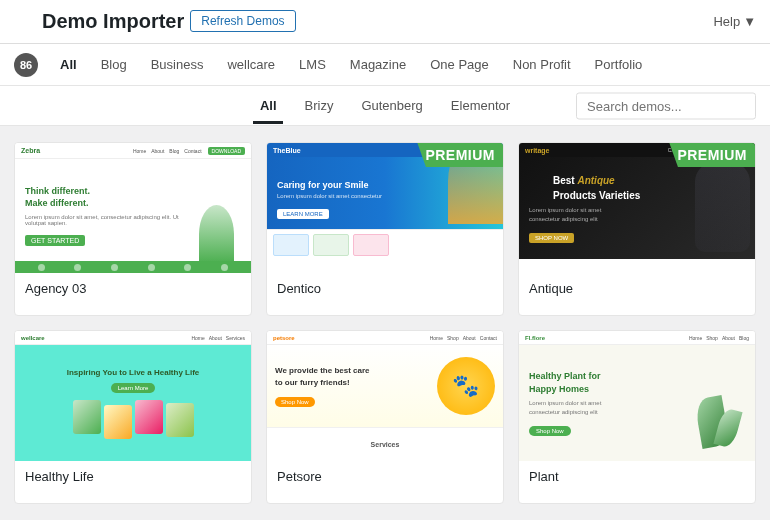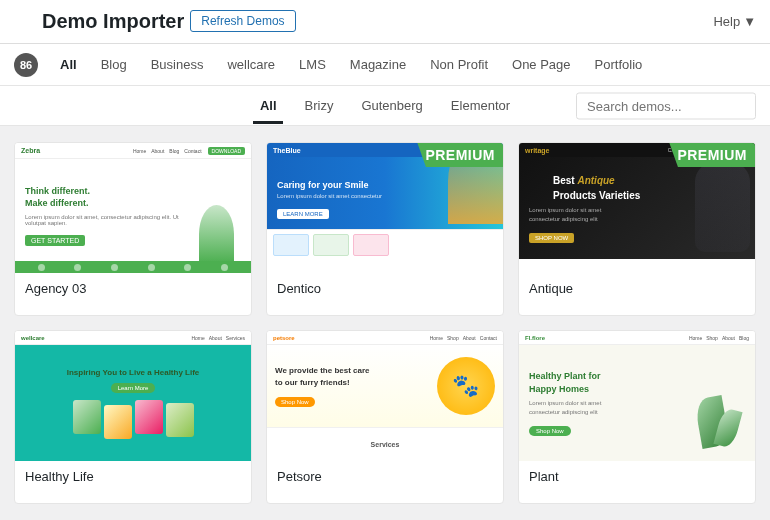--- a/index.html
+++ b/index.html
@@ -195,22 +195,22 @@
 
 <div class="filter-bar">
   <div class="count-badge">86</div>
   <div class="filter-tabs">
     <button class="filter-tab active">All</button>
     <button class="filter-tab">Blog</button>
     <button class="filter-tab">Business</button>
     <button class="filter-tab">wellcare</button>
     <button class="filter-tab">LMS</button>
     <button class="filter-tab">Magazine</button>
+    <button class="filter-tab">One Page</button>
     <button class="filter-tab">Non Profit</button>
-    <button class="filter-tab">One Page</button>
     <button class="filter-tab">Portfolio</button>
   </div>
 </div>
 
 <div class="sub-filter-bar">
   <div class="sub-filter-tabs">
     <button class="sub-filter-tab active">All</button>
     <button class="sub-filter-tab">Brizy</button>
     <button class="sub-filter-tab">Gutenberg</button>
     <button class="sub-filter-tab">Elementor</button>
@@ -318,21 +318,21 @@
     <div class="demo-card-img">
 
       <div style="background:#fff; height:14px; display:flex; align-items:center; padding:0 6px; gap:5px; border-bottom:1px solid #eee;">
         <span style="font-size:6px; color:#2e7d32; font-weight:700;">wellcare</span>
         <div style="flex:1; display:flex; gap:4px; justify-content:flex-end;">
           <span style="font-size:5px; color:#555;">Home</span>
           <span style="font-size:5px; color:#555;">About</span>
           <span style="font-size:5px; color:#555;">Services</span>
         </div>
       </div>
-      <div style="background:#14b8a6; height:116px; display:flex; flex-direction:column; align-items:center; justify-content:center; padding:8px;">
+      <div style="background:#5eead4; height:116px; display:flex; flex-direction:column; align-items:center; justify-content:center; padding:8px;">
         <div style="font-size:8px; font-weight:700; text-align:center; color:#2d5a27; margin-bottom:5px; line-height:1.4;">Inspiring You to Live a Healthy Life</div>
         <div style="background:#4CAF50; color:#fff; font-size:6px; padding:2px 7px; border-radius:10px; margin-bottom:7px;">Learn More</div>
         <div style="display:flex; gap:3px;">
           <div style="width:28px; height:34px; border-radius:3px; background:linear-gradient(135deg,#c8e6c9,#4CAF50);"></div>
           <div style="width:28px; height:34px; border-radius:3px; background:linear-gradient(135deg,#fff9c4,#f9a825); margin-top:5px;"></div>
           <div style="width:28px; height:34px; border-radius:3px; background:linear-gradient(135deg,#f8bbd0,#e91e63);"></div>
           <div style="width:28px; height:34px; border-radius:3px; background:linear-gradient(135deg,#dcedc8,#8bc34a); margin-top:3px;"></div>
         </div>
       </div>
     </div>

